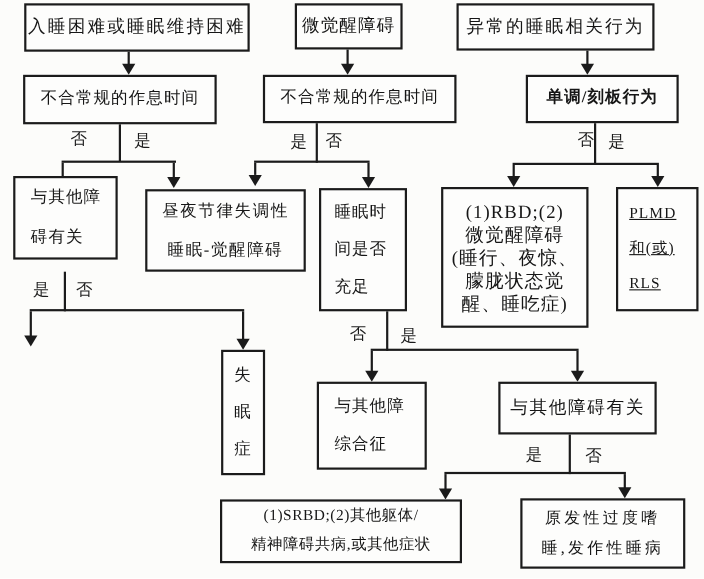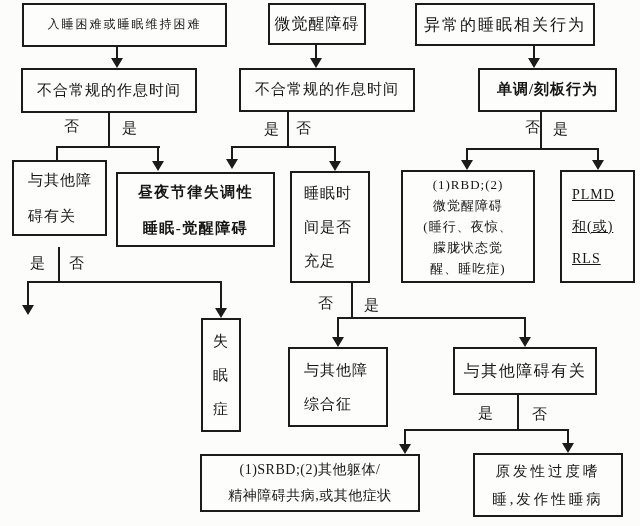--- a/index.html
+++ b/index.html
@@ -33,21 +33,21 @@
       border-left:6px solid transparent;
       border-right:6px solid transparent;
       border-top:10px solid #1b1b1b;}
   .lbl{position:absolute;font-size:15px;letter-spacing:0;color:#1b1b1b;}
 </style>
 </head>
 <body>
 
 <div class="canvas">
 
-  <div class="node" style="left:22px;top:3px;width:205px;height:44px;font-size:12px;letter-spacing:2px;">入睡困难或睡眠维持困难</div>
+  <div class="node" style="left:22px;top:3px;width:205px;height:44px;font-size:16px;letter-spacing:2px;">入睡困难或睡眠维持困难</div>
   <div class="node" style="left:268px;top:3px;width:98px;height:42px;font-size:16px;">微觉醒障碍</div>
   <div class="node" style="left:415px;top:3px;width:180px;height:43px;font-size:16px;letter-spacing:2px;">异常的睡眠相关行为</div>
 
   <div class="vl" style="left:116px;top:47px;height:13px;"></div>
   <div class="ah" style="left:111px;top:58px;"></div>
   <div class="vl" style="left:315px;top:45px;height:14px;"></div>
   <div class="ah" style="left:310px;top:58px;"></div>
   <div class="vl" style="left:533px;top:46px;height:13px;"></div>
   <div class="ah" style="left:528px;top:58px;"></div>
 
@@ -77,26 +77,26 @@
   <div class="hl" style="left:466px;top:148px;width:133px;"></div>
   <div class="vl" style="left:466px;top:150px;height:11px;"></div>
   <div class="ah" style="left:461px;top:160px;"></div>
   <div class="vl" style="left:597px;top:150px;height:11px;"></div>
   <div class="ah" style="left:592px;top:160px;"></div>
   <div class="lbl" style="left:525px;top:118px;">否</div>
   <div class="lbl" style="left:553px;top:120px;">是</div>
 
   <div class="node ta-l" style="left:12px;top:160px;width:95px;height:76px;line-height:36px;padding-left:14px;">与其他障
 碍有关</div>
-  <div class="node" style="left:116px;top:172px;width:159px;height:75px;line-height:36px;letter-spacing:1.5px;font-weight:bold;">昼夜节律失调性
+  <div class="node" style="left:132px;top:172px;width:146px;height:75px;line-height:36px;letter-spacing:1.5px;">昼夜节律失调性
 睡眠-觉醒障碍</div>
   <div class="node ta-l" style="left:290px;top:171px;width:80px;height:112px;line-height:34px;padding-left:12px;">睡眠时
 间是否
 充足</div>
-  <div class="node" style="left:401px;top:170px;width:134px;height:113px;font-size:13px;line-height:21px;letter-spacing:1px;">(1)RBD;(2)
+  <div class="node" style="left:401px;top:170px;width:134px;height:128px;font-size:17px;line-height:21px;letter-spacing:1px;">(1)RBD;(2)
 微觉醒障碍
 (睡行、夜惊、
 朦胧状态觉
 醒、睡吃症)</div>
   <div class="node ta-l" style="left:560px;top:170px;width:75px;height:113px;font-size:14px;line-height:32px;padding-left:10px;text-decoration:underline;">PLMD
 和(或)
 RLS</div>
 
   <div class="vl" style="left:58px;top:247px;height:36px;"></div>
   <div class="hl" style="left:27px;top:281px;width:195px;"></div>

